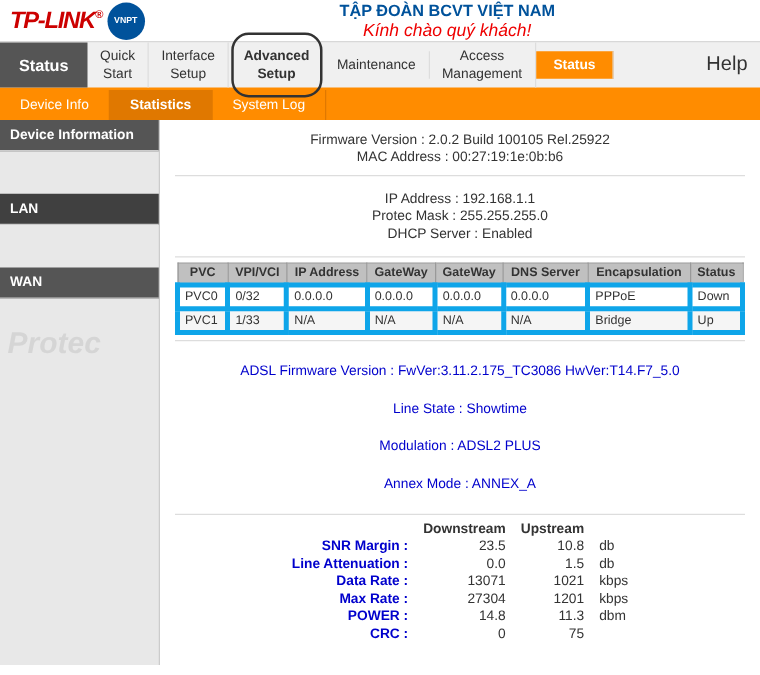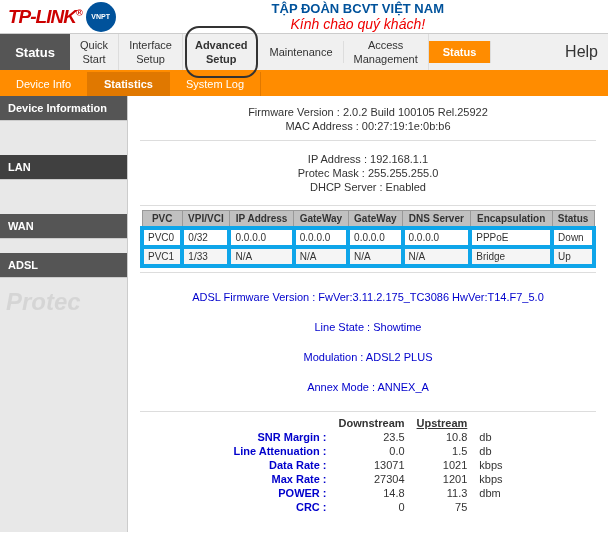--- a/index.html
+++ b/index.html
@@ -106,21 +106,20 @@
 
 <div class="content">
 
   <div class="sidebar">
     <div class="sidebar-item device-info">Device Information</div>
     <div style="height:30px;"></div>
     <div class="sidebar-item lan">LAN</div>
     <div style="height:30px;"></div>
     <div class="sidebar-item wan">WAN</div>
     <div style="height:10px;"></div>
-    <div class="sidebar-item adsl">ADSL</div>
     <div style="padding:10px 6px;color:#bbb;font-size:24px;font-weight:bold;font-style:italic;opacity:0.4;">Protec</div>
   </div>
 
   <div class="main">
 
     <div class="info-section">
       <div class="info-line">Firmware Version : 2.0.2 Build 100105 Rel.25922</div>
       <div class="info-line">MAC Address : 00:27:19:1e:0b:b6</div>
     </div>
 
@@ -183,21 +182,21 @@
     </div>
 
     <hr class="section-divider">
 
     <div class="stats-section">
       <table class="stats-table">
         <thead>
           <tr>
             <td></td>
             <td class="val-col" style="text-align:center;font-weight:bold;color:#333;">Downstream</td>
-            <td class="val-col" style="text-align:left;font-weight:bold;color:#333;text-decoration:underline;">Upstream</td>
+            <td class="val-col" style="text-align:left;font-weight:bold;color:#333;">Upstream</td>
             <td></td>
           </tr>
         </thead>
         <tbody id="stats-tbody">
         <tr>
               <td class="label-col">SNR Margin :</td>
               <td class="val-col">23.5</td>
               <td class="val-col">10.8</td>
               <td class="unit-col">db</td>
             </tr>

